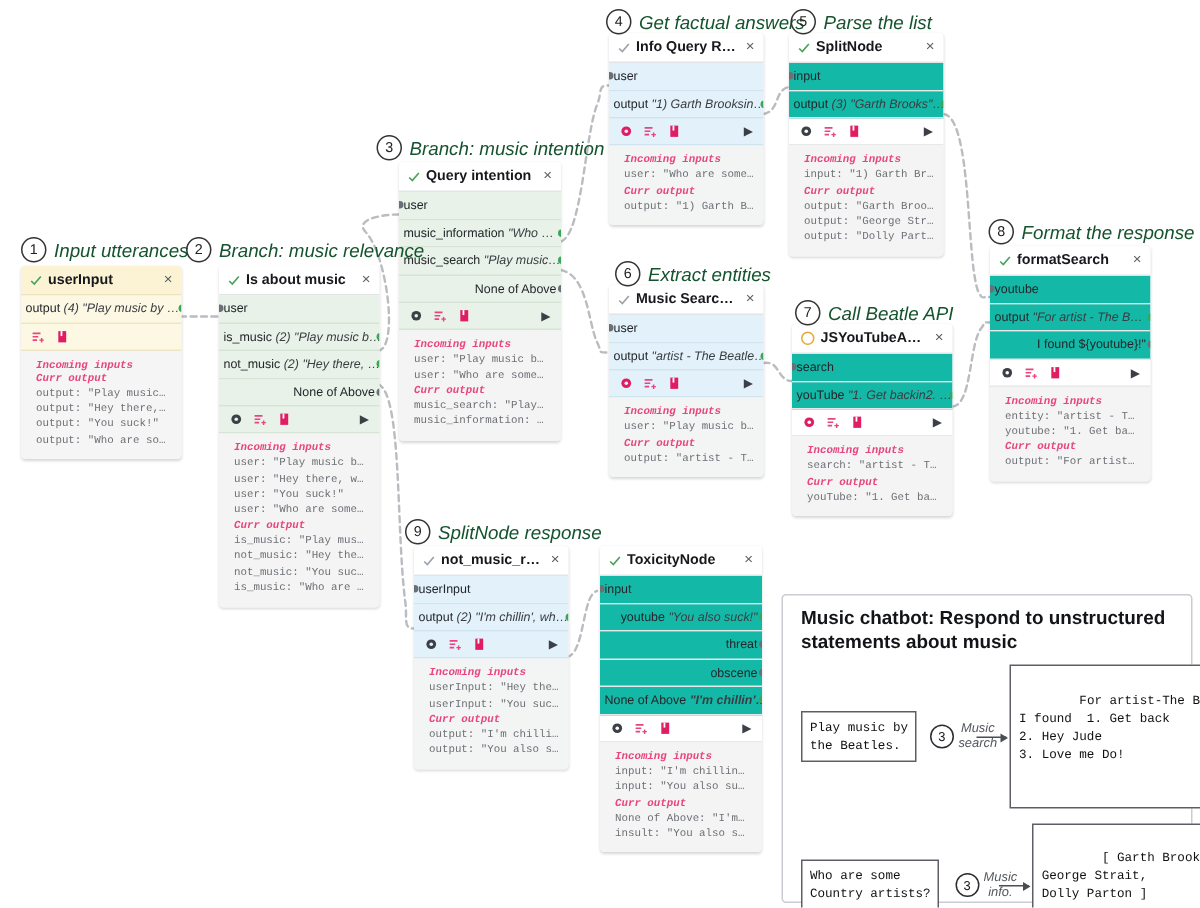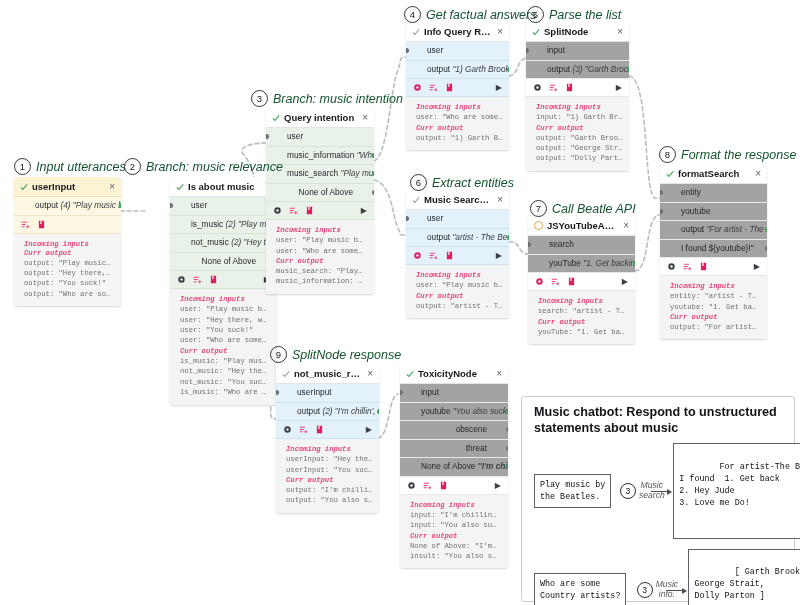--- a/index.html
+++ b/index.html
@@ -30,21 +30,21 @@
     padding:4px 6px 4px 6px;font-size:9.5px;font-weight:bold;color:#16181c;
     background:#fff;border-bottom:1px solid #e2e4e7;
   }
   .node .hdr .ttl{flex:1 1 auto;overflow:hidden;text-overflow:ellipsis;white-space:nowrap;}
   .node .hdr .xb{font-size:10px;color:#5b6068;font-weight:normal;line-height:1;}
   .chk{width:8px;height:8px;flex:0 0 auto;}
   .dotico{width:7px;height:7px;border-radius:50%;border:1.4px solid #e8a838;flex:0 0 auto;}
 
   .row{
     position:relative;font-size:8.3px;color:#24262b;
-    padding:4px 21px;border-bottom:1px solid #e6e8ea;
+    padding:4px 3px;border-bottom:1px solid #e6e8ea;
     white-space:nowrap;overflow:hidden;line-height:1.15;
   }
   .row .lbl{font-weight:normal;}
   .row .val{font-style:italic;color:#3a3d42;}
   .row.right{text-align:right;}
   .row.bold{font-weight:bold;}
   .port{position:absolute;width:5px;height:5px;border-radius:50%;top:50%;margin-top:-2.5px;}
   .port.in{left:-2.5px;background:#6b6f76;}
   .port.out{right:-2.5px;background:#6b6f76;}
   .port.out.on{background:#3aa757;}
@@ -65,21 +65,21 @@
   .t-yellow .meta{background:#f5f5f5;}
 
   .t-green .row{background:#e8f2e8;border-bottom:1px solid #d6e4d6;}
   .t-green .tools{background:#e8f2e8;border-bottom:1px solid #d6e4d6;}
   .t-green .meta{background:#f3f4f3;}
 
   .t-blue .row{background:#e2f1fa;border-bottom:1px solid #cfe4ef;}
   .t-blue .tools{background:#e2f1fa;border-bottom:1px solid #cfe4ef;}
   .t-blue .meta{background:#f3f4f4;}
 
-  .t-white .row{background:#a3a3a3;}
+  .t-white .row{background:#14b8a6;}
   .t-white .tools{background:#ffffff;}
   .t-white .meta{background:#f4f4f4;}
 
   
   .legend{position:absolute;z-index:5;background:#fff;border:1px solid #c9ccd0;border-radius:3px;}
   .legend .ltitle{font-size:12.6px;font-weight:bold;color:#121417;padding:8px 12px 2px 12px;line-height:1.25;}
   .lrow{display:flex;align-items:center;padding:5px 10px 5px 12px;gap:0;}
   .lbox{border:1px solid #5c6066;font-family:"Liberation Mono",monospace;font-size:8.4px;
         color:#0e1012;padding:4px 5px;line-height:1.45;background:#fff;white-space:pre;}
   .lq{width:116px;}
@@ -177,21 +177,21 @@
     <div class="meta">
       <div class="hd">Incoming inputs</div>
       <div class="hd">Curr output</div>
       <div class="ln">output: "Play music…</div>
       <div class="ln">output: "Hey there,…</div>
       <div class="ln">output: "You suck!"</div>
       <div class="ln">output: "Who are so…</div>
     </div>
   </div>
 
-  <div class="node t-green" style="left:146px;top:177px;width:107px;margin-left:24px;">
+  <div class="node t-green" style="left:146px;top:177px;width:107px;">
     <div class="hdr">
       <svg class="chk" viewBox="0 0 10 10">
           <path d="M1 5.4L3.6 8 9 1.6" fill="none" stroke="#4aa35a" stroke-width="1.4"></path>
         </svg>
       <span class="ttl">Is about music</span>
       <span class="xb">×</span>
     </div>
     <div class="row">
       <span class="lbl">user</span>
       <span class="port in"></span>
@@ -461,24 +461,20 @@
 
   <div class="node t-white" style="left:660px;top:164px;width:107px;">
     <div class="hdr">
       <svg class="chk" viewBox="0 0 10 10">
           <path d="M1 5.4L3.6 8 9 1.6" fill="none" stroke="#4aa35a" stroke-width="1.4"></path>
         </svg>
       <span class="ttl">formatSearch</span>
       <span class="xb">×</span>
     </div>
     <div class="row">
-      <span class="lbl">entity</span>
-      <span class="port in"></span>
-    </div>
-    <div class="row">
       <span class="lbl">youtube</span>
       <span class="port in"></span>
     </div>
     <div class="row">
       <span class="lbl">output</span>
       <span class="val">"For artist - The B…</span>
       <span class="port out on"></span>
     </div>
     <div class="row right">
       <span class="lbl">I found ${youtube}!"</span>
@@ -564,25 +560,25 @@
     <div class="row">
       <span class="lbl">input</span>
       <span class="port in"></span>
     </div>
     <div class="row right">
       <span class="lbl">youtube</span>
       <span class="val">"You also suck!"</span>
       <span class="port out on"></span>
     </div>
     <div class="row right">
+      <span class="lbl">threat</span>
+      <span class="port out"></span>
+    </div>
+    <div class="row right">
       <span class="lbl">obscene</span>
-      <span class="port out"></span>
-    </div>
-    <div class="row right">
-      <span class="lbl">threat</span>
       <span class="port out"></span>
     </div>
     <div class="row right bold">
       <span class="lbl">None of Above</span>
       <span class="val">"I'm chillin'…</span>
       <span class="port out on"></span>
     </div>
     <div class="tools">
       <svg class="ico" viewBox="0 0 12 12">
           <circle cx="6" cy="6" r="4.3" fill="#3c4046"></circle>

